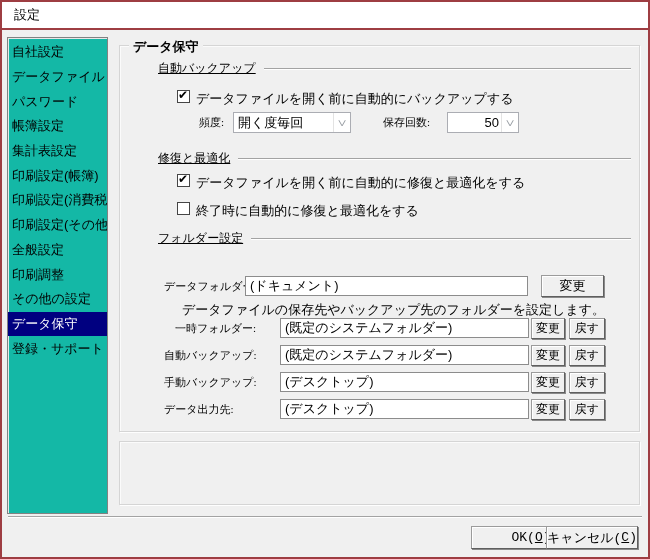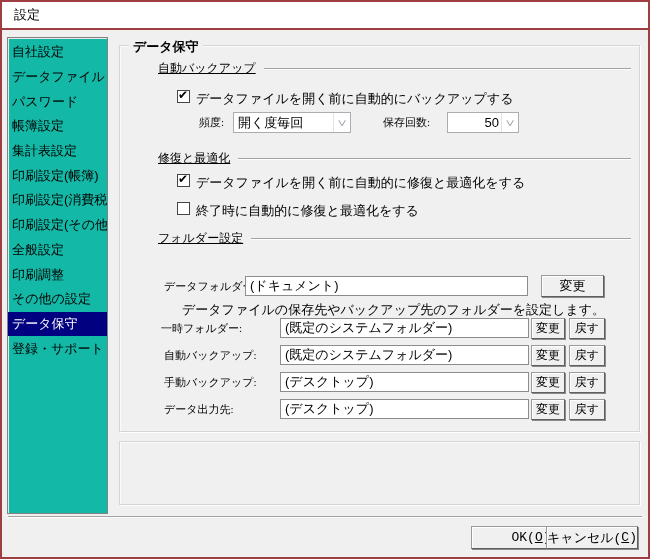--- a/index.html
+++ b/index.html
@@ -166,21 +166,21 @@
     </div>
     <div class="desc" style="top:207px;margin-top:48px;">データファイルの保存先やバックアップ先のフォルダーを設定します。</div>
 
     <div>
       <span class="flabel" style="left:44px; top:233px;">データフォルダー:</span>
       <input class="textbox" style="left: 125px; top: 230px; width: 283px;" readonly="" value="(ドキュメント)">
       <button class="btn" style="left:421px; top:229px; width:63px; height:22px;">変更</button>
     </div>
 
     <div>
-      <span class="flabel" style="left:41px; top:275px;">一時フォルダー:</span>
+      <span class="flabel" style="left:55px; top:275px;">一時フォルダー:</span>
       <input class="textbox" style="left: 160px; top: 272px; width: 249px;" readonly="" value="(既定のシステムフォルダー)">
       <button class="btn small" style="left:411px; top:272px; width:34px; height:21px;">変更</button>
       <button class="btn small" style="left:449px; top:272px; width:36px; height:21px;">戻す</button>
     </div>
 
     <div>
       <span class="flabel" style="left:44px; top:302px;">自動バックアップ:</span>
       <input class="textbox" style="left: 160px; top: 299px; width: 249px;" readonly="" value="(既定のシステムフォルダー)">
       <button class="btn small" style="left:411px; top:299px; width:34px; height:21px;">変更</button>
       <button class="btn small" style="left:449px; top:299px; width:36px; height:21px;">戻す</button>

